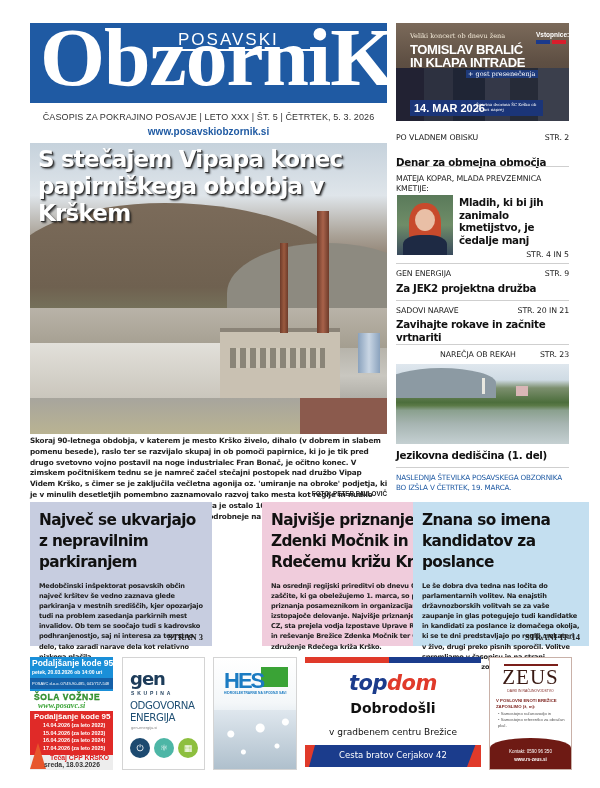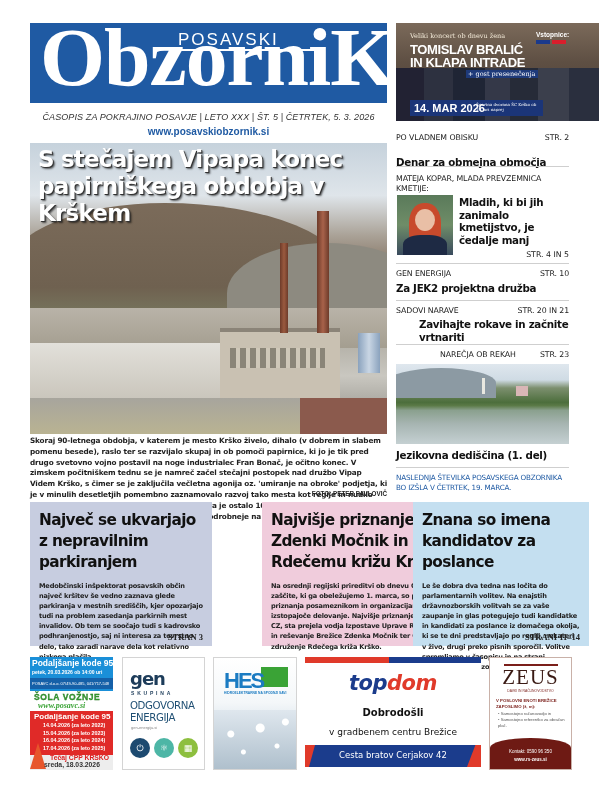--- a/index.html
+++ b/index.html
@@ -4,21 +4,21 @@
 <style>
   * { box-sizing: border-box; margin: 0; padding: 0; }
   html, body { width: 600px; height: 788px; background: #ffffff; overflow: hidden; }
   body { position: relative; font-family: "DejaVu Sans", sans-serif; color: #1a1a1a; }
 
   
   .masthead { position: absolute; left: 30px; top: 23px; width: 357px; height: 80px; background: #1f5aa3; overflow: hidden; }
   .masthead .posavski { position: absolute; left: 148px; top: 7px; color: #fff; font-family: "Liberation Sans", sans-serif; font-size: 17px; letter-spacing: 2px; }
   .masthead .posavski-rule { position: absolute; left: 146px; top: 26px; width: 142px; height: 2px; background: #fff; }
   .masthead .obzornik { position: absolute; left: 10px; top: -6px; color: #fff; font-family: "Liberation Serif", serif; font-weight: bold; font-size: 82px; letter-spacing: -1px; line-height: 1; transform: scaleX(1.02); transform-origin: left top; }
-  .tagline { position: absolute; left: 30px; width: 357px; top: 112px; text-align: center; font-family: "Liberation Sans", sans-serif; font-size: 9px; color: #333; letter-spacing: 0.1px; font-style: italic; }
+  .tagline { position: absolute; left: 30px; width: 357px; top: 112px; text-align: center; font-family: "Liberation Sans", sans-serif; font-size: 9px; color: #333; letter-spacing: 0.1px; }
   .website { position: absolute; left: 30px; width: 357px; top: 126px; text-align: center; font-family: "Liberation Sans", sans-serif; font-size: 10px; font-weight: bold; color: #1f5aa3; }
 
   
   .hero { position: absolute; left: 30px; top: 143px; width: 357px; height: 291px; overflow: hidden;
     background: linear-gradient(180deg, #c6d2dc 0%, #dfe5ea 18%, #a9a196 32%, #7c6a58 45%, #8a7a63 55%, #9aa08e 62%, #b6b3aa 70%, #c9c7c0 80%, #a9a7a0 90%, #8f8e86 100%); }
   .hero .hill { position: absolute; left: -20px; top: 60px; width: 340px; height: 140px; border-radius: 50% 60% 0 0; background: linear-gradient(180deg, #7b6b5a, #6f6150 60%, #7f8a6a); }
   .hero .hill2 { position: absolute; right: -40px; top: 100px; width: 200px; height: 100px; border-radius: 50% 50% 0 0; background: #8d8a80; }
   .hero .town { position: absolute; left: 0; top: 165px; width: 357px; height: 40px; background: linear-gradient(180deg,#b9b3a8,#a49e90); }
   .hero .chimney1 { position: absolute; left: 250px; top: 100px; width: 8px; height: 90px; background: linear-gradient(90deg,#6d3b2a,#9a5a3f,#6d3b2a); }
   .hero .chimney2 { position: absolute; left: 287px; top: 68px; width: 12px; height: 122px; background: linear-gradient(90deg,#6d3b2a,#a8624a,#6d3b2a); }
@@ -27,21 +27,21 @@
   .hero .shed { position: absolute; left: 0; top: 200px; width: 190px; height: 60px; background: linear-gradient(180deg,#e2e0da,#c8c4ba); }
   .hero .silo { position: absolute; left: 328px; top: 190px; width: 22px; height: 40px; background: linear-gradient(90deg,#8aa2bd,#c9d6e4,#8aa2bd); }
   .hero .ground { position: absolute; left: 0; top: 255px; width: 357px; height: 36px; background: linear-gradient(180deg,#a7a59d,#b9b392); }
   .hero .ground-red { position: absolute; left: 270px; top: 255px; width: 87px; height: 36px; background: #8b5a4d; }
   .hero .headline { position: absolute; left: 8px; top: 3px; width: 345px; color: #fff; font-family: "DejaVu Sans", sans-serif; font-weight: bold; font-size: 23px; line-height: 27px; letter-spacing: -0.8px; text-shadow: 1px 1px 0 #333, 2px 2px 2px rgba(0,0,0,.6); }
 
   .hero-caption { position: absolute; left: 30px; top: 436px; width: 357px; font-family: "DejaVu Sans", sans-serif; font-size: 7.3px; line-height: 10.8px; color: #222; font-weight: bold; letter-spacing: -0.15px; }
   .photo-credit { position: absolute; right: 213px; top: 490px; font-family: "Liberation Sans", sans-serif; font-size: 6.3px; font-weight: bold; color: #222; }
 
   
-  .concert-ad { position: absolute; left: 396px; top: 23px; width: 203px; height: 98px; overflow: hidden;
+  .concert-ad { position: absolute; left: 396px; top: 23px; width: 173px; height: 98px; overflow: hidden;
     background: linear-gradient(180deg,#7b6a5a 0%,#5e4f43 40%,#4b3f37 100%); }
   .concert-ad .people { position: absolute; left: 0; top: 45px; width: 203px; height: 53px; background: linear-gradient(90deg,#223 0 14%,#2d3140 14% 28%,#1f2535 28% 44%,#343848 44% 56%,#262b38 56% 70%,#3b3f4c 70% 85%,#2a2f3e 85% 100%); }
   .concert-ad .sub { position: absolute; left: 14px; top: 9px; color: #f3ead8; font-family: "DejaVu Serif", serif; font-size: 6.5px; }
   .concert-ad .vst { position: absolute; left: 140px; top: 8px; color: #fff; font-family: "Liberation Sans", sans-serif; font-size: 6.5px; font-weight: bold; }
   .concert-ad .vst-badges { position: absolute; left: 140px; top: 17px; width: 30px; height: 4px; background: linear-gradient(90deg,#1b3a8c 0 48%,transparent 48% 55%,#d81e2c 55%); }
   .concert-ad .t1 { position: absolute; left: 14px; top: 20px; color: #fff; font-family: Liberation Sans, sans-serif; font-weight: bold; font-size: 13px; line-height: 13px; letter-spacing: -0.4px; }
   .concert-ad .guest { position: absolute; left: 70px; top: 47px; color: #fff; font-family: "DejaVu Serif", serif; font-size: 6.5px; background: #1e3a7a; padding: 0 2px; }
   .concert-ad .date-bar { position: absolute; left: 14px; top: 77px; width: 133px; height: 16px; background: #1b3578; }
   .concert-ad .date { position: absolute; left: 18px; top: 79px; color: #fff; font-family: "Liberation Sans", sans-serif; font-weight: bold; font-size: 11px; }
   .concert-ad .venue { position: absolute; left: 80px; top: 79px; color: #fff; font-family: "DejaVu Serif", serif; font-size: 4px; line-height: 5px; width: 62px; }
@@ -115,21 +115,21 @@
       radial-gradient(circle at 35% 70%, #fff 0 2px, transparent 3px),
       radial-gradient(circle at 85% 20%, #fff 0 3px, transparent 4px),
       linear-gradient(180deg,#dfe7ee,#aebfcc); }
 
   .ad4 { left: 305px; width: 176px; border: none; }
   .ad4 .bar-red { position: absolute; left: 0; top: 0; width: 84px; height: 6px; background: #e03a2a; }
   .ad4 .bar-blue { position: absolute; left: 84px; top: 0; width: 92px; height: 6px; background: #1b3c8c; }
   .ad4 .logo { position: absolute; left: 0; width: 176px; top: 14px; text-align: center; font-family: "DejaVu Sans", sans-serif; font-weight: bold; font-style: italic; font-size: 21px; letter-spacing: -0.5px; }
   .ad4 .logo .top { color: #1b3c8c; }
   .ad4 .logo .dom { color: #e03a2a; }
-  .ad4 .welcome { position: absolute; left: 0; width: 176px; top: 50px; text-align: center; font-family: "DejaVu Sans", sans-serif; font-weight: bold; font-size: 10px; color: #111; }
+  .ad4 .welcome { position: absolute; left: 0; width: 176px; top: 43px; text-align: center; font-family: "DejaVu Sans", sans-serif; font-weight: bold; font-size: 14px; color: #111; }
   .ad4 .sub { position: absolute; left: 0; width: 176px; top: 70px; text-align: center; font-family: "DejaVu Sans", sans-serif; font-size: 9px; color: #111; }
   .ad4 .addr-bar { position: absolute; left: 0; top: 88px; width: 176px; height: 22px; background: #1b3c8c; }
   .ad4 .addr-red-l { position: absolute; left: 0; top: 88px; width: 10px; height: 22px; background: #e03a2a; clip-path: polygon(0 0,100% 0,40% 100%,0 100%); }
   .ad4 .addr-red-r { position: absolute; right: 0; top: 88px; width: 14px; height: 22px; background: #e03a2a; clip-path: polygon(60% 0,100% 0,100% 100%,0 100%); }
   .ad4 .addr { position: absolute; left: 0; width: 176px; top: 93px; text-align: center; font-family: "DejaVu Sans", sans-serif; font-size: 8.5px; color: #fff; }
 
   .ad5 { left: 489px; width: 83px; border: 1px solid #c9b1a8; }
   .ad5 .zeus-rule { position: absolute; left: 14px; top: 6px; width: 54px; height: 2px; background: #7b1f1a; }
   .ad5 .zeus { position: absolute; left: 0; width: 81px; top: 7px; text-align: center; font-family: "Liberation Serif", serif; font-size: 21px; color: #3a1a14; letter-spacing: 1px; }
   .ad5 .zeus-sub { position: absolute; left: 0; width: 81px; top: 31px; text-align: center; font-family: "Liberation Sans", sans-serif; font-size: 3.4px; color: #7b1f1a; }
@@ -199,32 +199,32 @@
   <div class="face"></div>
   <div class="shirt"></div>
 </div>
 <div class="kopar-title">Mladih, ki bi jih zanimalo kmetijstvo, je čedalje manj</div>
 <div class="kopar-page">STR. 4 IN 5</div>
 <div class="rule" style="top:263px;"></div>
 
 <div class="rc" style="top:269px;">
   <div class="kicker">
     <span>GEN ENERGIJA</span>
-    <span class="pg">STR. 10</span>
+    <span class="pg">STR. 9</span>
   </div>
   <div class="teaser-title" style="margin-top:4px;">Za JEK2 projektna družba</div>
 </div>
 <div class="rule" style="top:300px;"></div>
 
 <div class="rc" style="top:306px;">
   <div class="kicker">
     <span>SADOVI NARAVE</span>
     <span class="pg">STR. 20 IN 21</span>
   </div>
-  <div class="teaser-title" style="margin-top:3px;margin-left:23px;">Zavihajte rokave in začnite vrtnariti</div>
+  <div class="teaser-title" style="margin-top:3px;">Zavihajte rokave in začnite vrtnariti</div>
 </div>
 <div class="rule" style="top:344px;"></div>
 
 <div class="rc" style="top:350px;padding-left:44px;">
   <div class="kicker">
     <span>NAREČJA OB REKAH</span>
     <span class="pg">STR. 23</span>
   </div>
 </div>
 <div class="lake-img">

